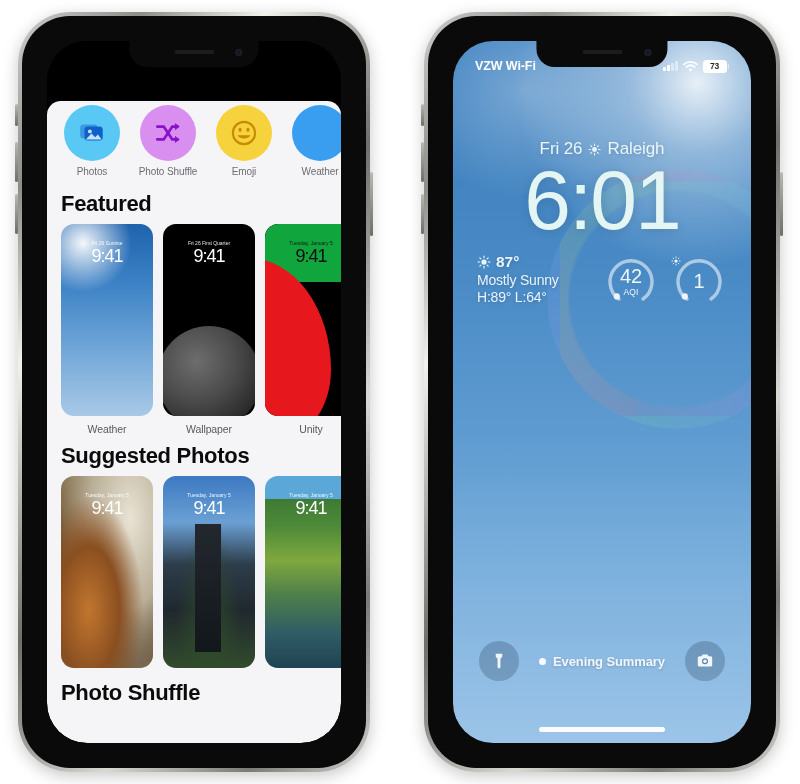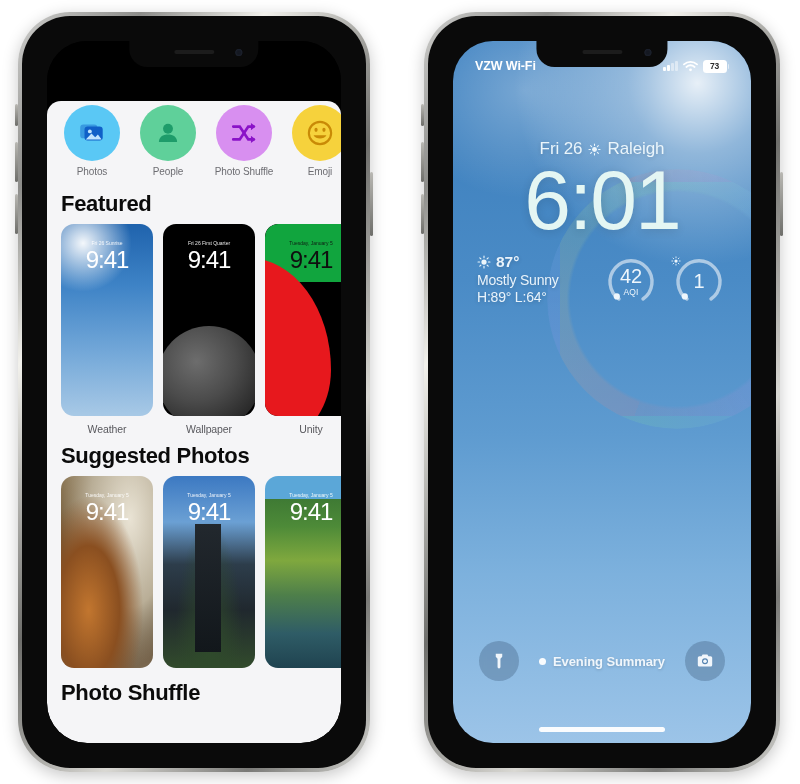--- a/index.html
+++ b/index.html
@@ -111,21 +111,21 @@
     position:relative; overflow:hidden;
     background:#222;
   }
   .thumb-cap {
     text-align:center; font-size:10.5px; color:#59595e;
     margin-top:7px; letter-spacing:-.1px;
   }
   .tb-date { position:absolute; top:16px; left:0; right:0;
     text-align:center; font-size:5px; color:#fff; opacity:.9; font-weight:500;}
   .tb-time { position:absolute; top:22px; left:0; right:0;
-    text-align:center; font-size:24px; font-weight:300; color:#fff; letter-spacing:-1px;}
+    text-align:center; font-size:18px; font-weight:300; color:#fff; letter-spacing:-1px;}
 
   
   .art-weather {
     background:
       radial-gradient(circle at 24% 10%, rgba(255,255,255,.95) 0%, rgba(255,255,255,0) 26%),
       linear-gradient(180deg,#1f63ad 0%,#3e83c6 32%,#72a7d8 66%,#a8c9e6 100%);
   }
   .art-astro {
     background:#000;
   }
@@ -293,29 +293,20 @@
                 <svg viewBox="0 0 28 28">
                   <rect x="3" y="6" width="16" height="13" rx="3" fill="#1060c8" opacity=".45"></rect>
                   <rect x="7" y="8" width="17" height="13" rx="3" fill="#1060c8"></rect>
                   <circle cx="12" cy="12.5" r="1.8" fill="#bfe3ff"></circle>
                   <path d="M8.2 20 L13.5 14.5 L17 18 L19.5 15.5 L23 20 Z" fill="#bfe3ff"></path>
                 </svg>
               </div>
               <div class="cat-label">Photos</div>
             </div>
 
-            <div class="cat">
-              <div class="cat-circle" style="background:#5fd09a">
-                <svg viewBox="0 0 28 28">
-                  <circle cx="14" cy="10" r="4.6" fill="#1e9c6a"></circle>
-                  <path d="M5.5 22.5 C5.5 17.6 9.3 15.4 14 15.4 C18.7 15.4 22.5 17.6 22.5 22.5 Z" fill="#1e9c6a"></path>
-                </svg>
-              </div>
-              <div class="cat-label">People</div>
-            </div>
 
             <div class="cat">
               <div class="cat-circle" style="background:#d88ff0">
                 <svg viewBox="0 0 28 28">
                   <g stroke="#8a12c8" stroke-width="2.6" fill="none" stroke-linecap="round">
                     <path d="M4 8 L10 8 L18 20 L23 20"></path>
                     <path d="M4 20 L10 20 L18 8 L23 8"></path>
                   </g>
                   <path d="M20.5 4.6 L24.8 8 L20.5 11.4 Z" fill="#8a12c8"></path>
                   <path d="M20.5 16.6 L24.8 20 L20.5 23.4 Z" fill="#8a12c8"></path>

